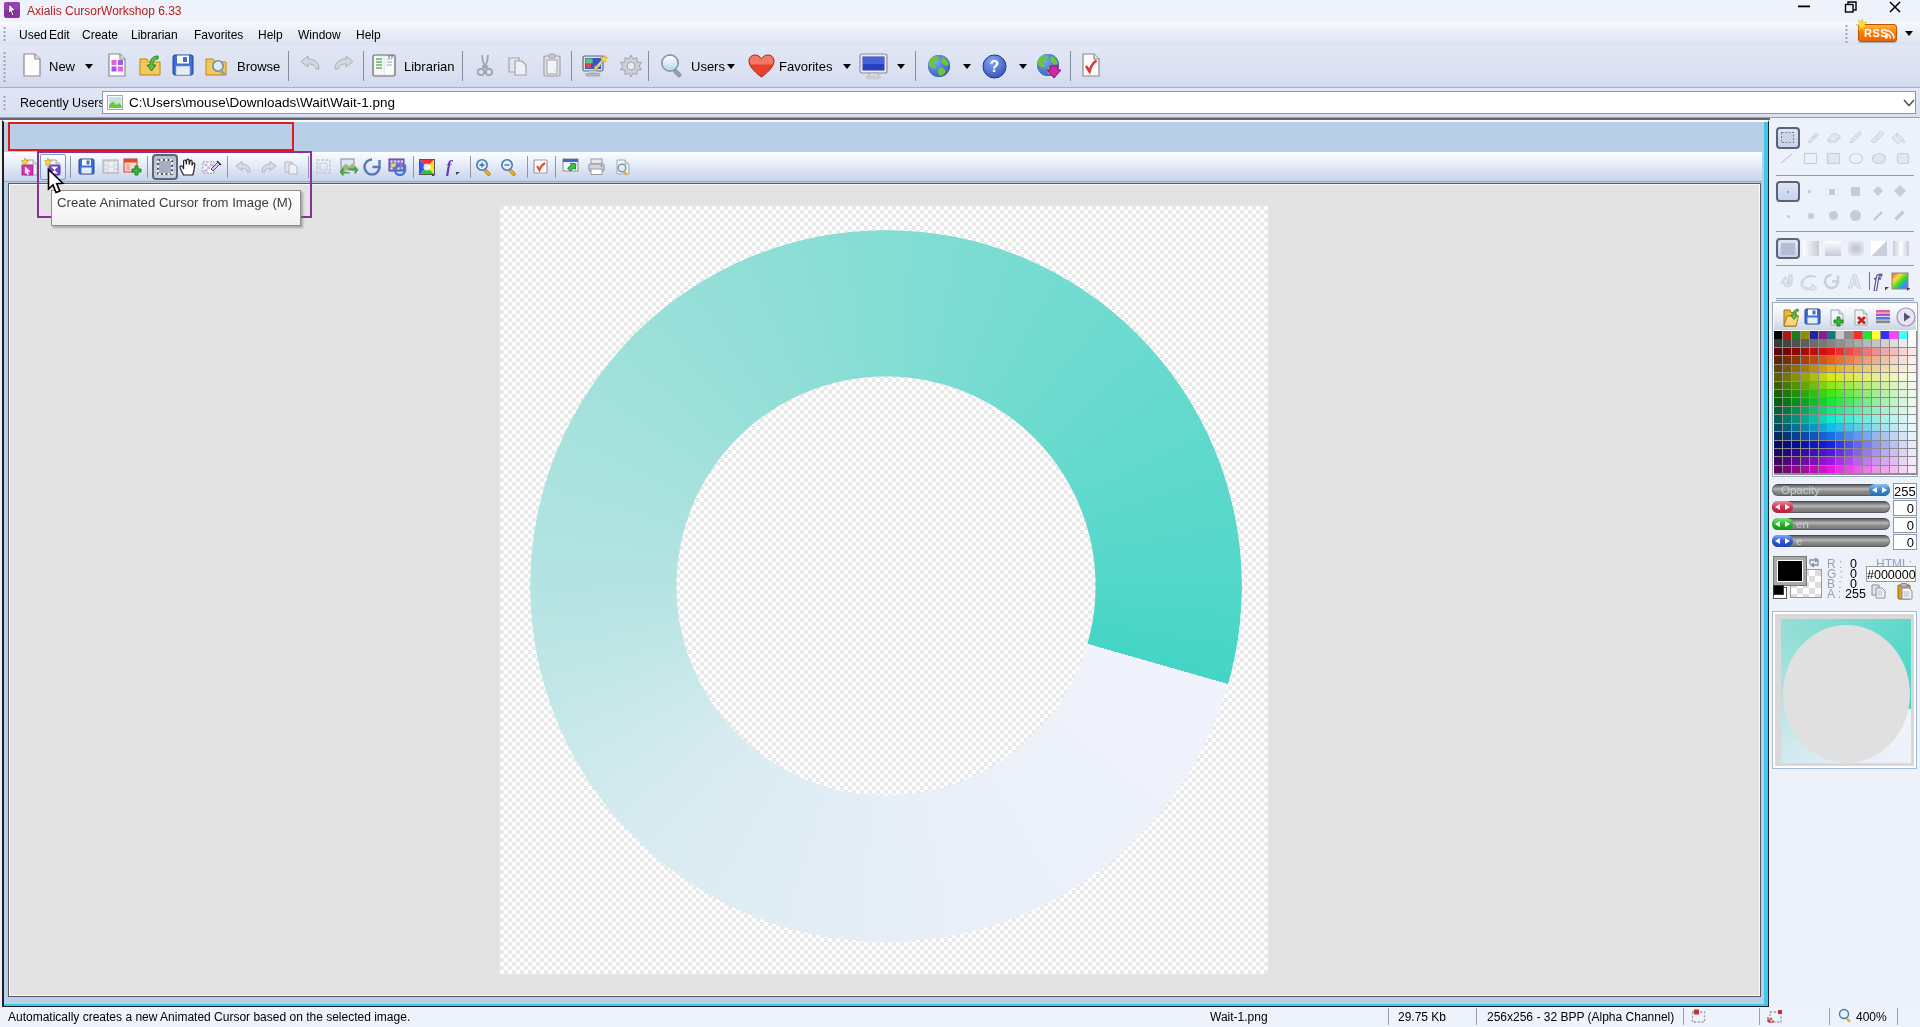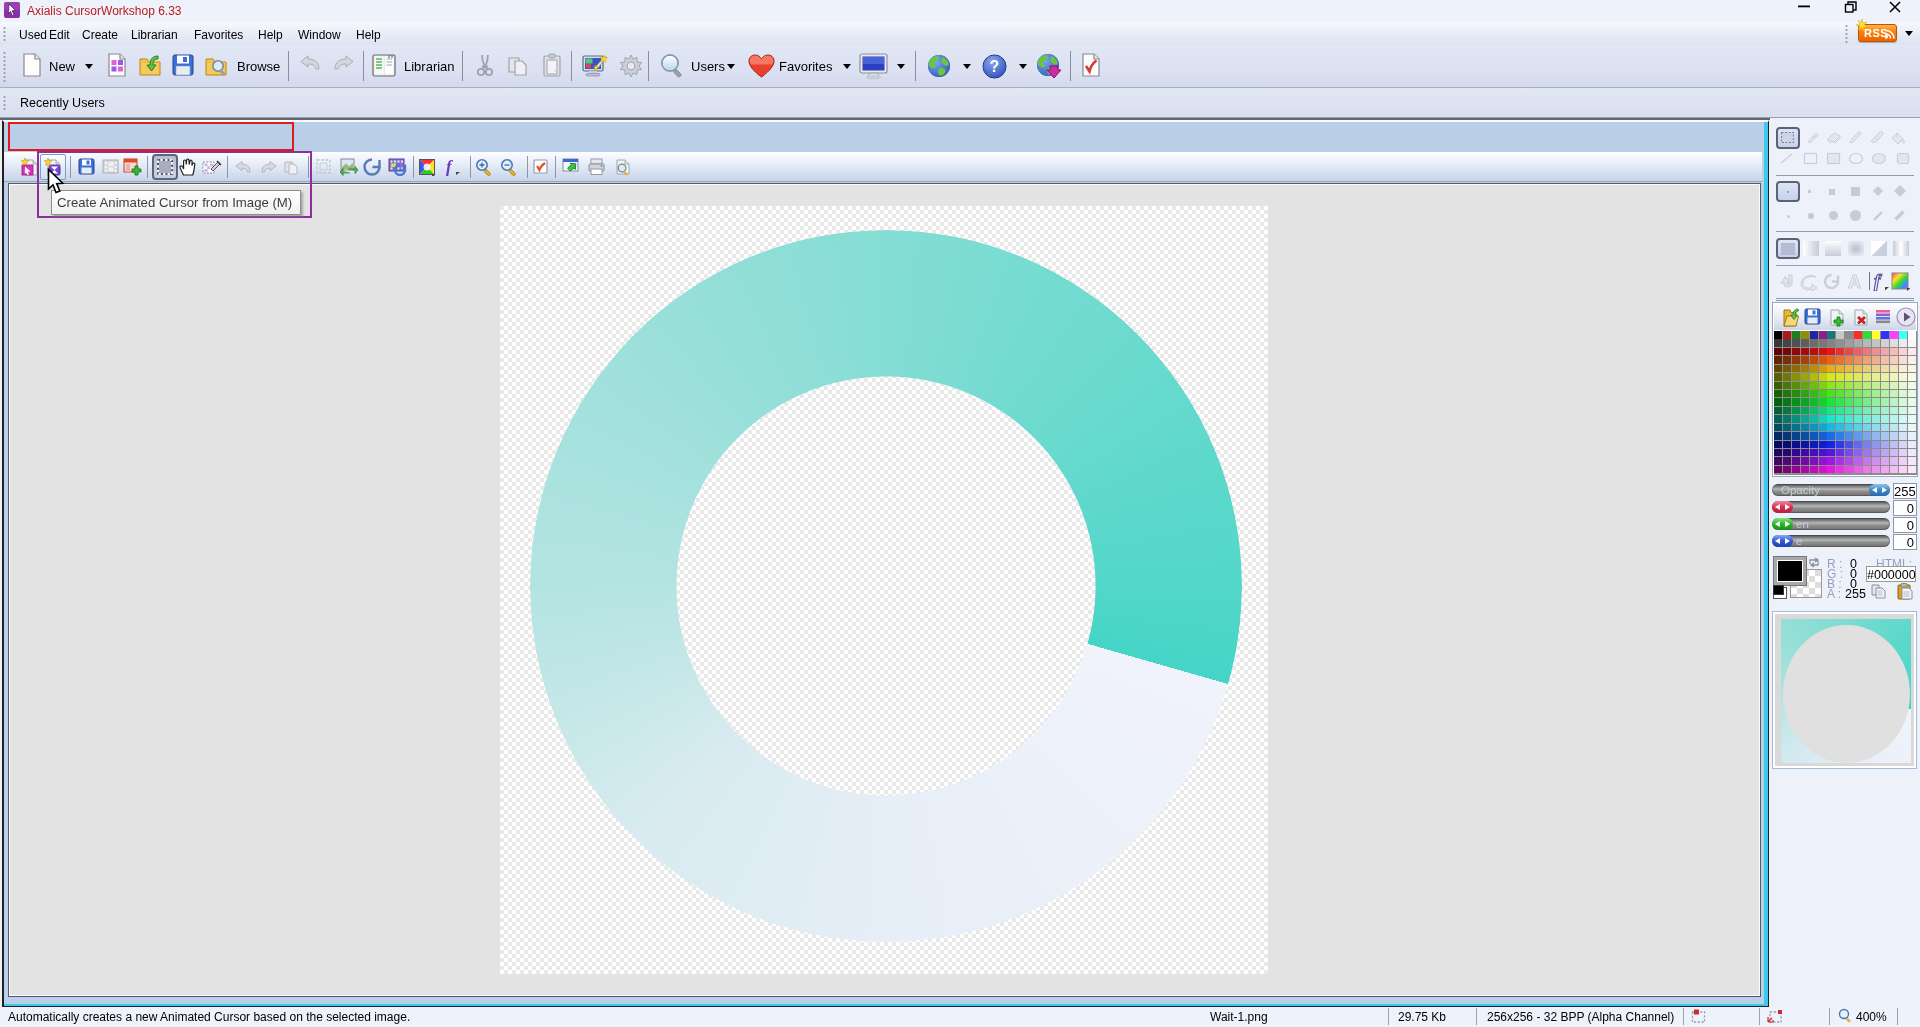--- a/index.html
+++ b/index.html
@@ -32,21 +32,21 @@
 #canvas{position:absolute;left:491px;top:22px;width:768px;height:768px;background-image:conic-gradient(#fff 0 90deg,#e9e9e9 90deg 180deg,#fff 180deg 270deg,#e9e9e9 270deg);background-size:8px 8px;}
 #ring{position:absolute;left:30px;top:24px;width:712px;height:712px;border-radius:50%;
 background:conic-gradient(from 106deg, #f0f3fc 0deg, #edf1fa 29deg, #e6eef7 74deg, #d8ebf0 119deg, #b4e4e2 164deg, #9ce0da 209deg, #84ddd4 254deg, #6cdacf 299deg, #52d7c9 344deg, #44d5c6 360deg);
 -webkit-mask:radial-gradient(circle at 50% 50%, transparent 209px, #000 210px);
 mask:radial-gradient(circle at 50% 50%, transparent 209px, #000 210px);}
 
 .dwb{position:absolute;top:10px;width:30px;height:17px;border-radius:3px;border:1px solid #5a6b7d;}
 
 #redbox{left:8px;top:122px;width:286px;height:29px;border:2px solid #e11b1b;position:absolute;z-index:30;}
 #purplebox{left:37px;top:151px;width:275px;height:67px;border:2px solid #8b2f9b;position:absolute;z-index:30;}
-#tooltip{left:51px;top:190px;width:250px;height:25px;background:linear-gradient(#ffffff,#f1f1f1);border:1px solid #8e8e8e;box-shadow:2px 2px 2px rgba(120,120,120,.55);position:absolute;z-index:31;}
+#tooltip{left:51px;top:190px;width:250px;height:36px;background:linear-gradient(#ffffff,#f1f1f1);border:1px solid #8e8e8e;box-shadow:2px 2px 2px rgba(120,120,120,.55);position:absolute;z-index:31;}
 #tooltiptxt{position:absolute;left:5px;top:4px;font-size:13.2px;color:#3c3c3c;}
 
 #rpanel{left:1770px;top:119px;width:150px;height:888px;background:#edf1fa;}
 .selbox{position:absolute;width:24px;height:22px;border:2px solid #5c6374;border-radius:4px;background:linear-gradient(#dde4f4,#c6d2ec);}
 .rsep{position:absolute;left:6px;width:138px;height:1px;background:#8e9ab4;}
 
 #palbox{position:absolute;left:2px;top:183px;width:146px;height:175px;border:1px solid #9aa8c0;background:#fff;}
 #paltb{position:absolute;left:1px;top:1px;width:142px;height:26px;background:linear-gradient(#fcfdfe,#e9eef6 50%,#ccd6e6);}
 #palgrid{position:absolute;left:1px;top:28px;width:143px;height:144px;background:#8c8c8c;}
 #palgrid i{position:absolute;width:8px;height:7.5px;}
@@ -268,20 +268,32 @@
     <div class="tsep" style="left:1070px"></div>
     <svg class="abs" style="left:1080px;top:8px" width="23" height="26" viewBox="0 0 23 26">
       <path d="M3 1 L14 1 L19 6 L19 23 L3 23 Z" fill="#fdfdfd" stroke="#8a8a8a" stroke-width="1.2"></path>
       <path d="M14 1 L14 6 L19 6" fill="#e8e8e8" stroke="#8a8a8a" stroke-width="1.2"></path>
       <path d="M6 13 L9.5 18.5 C10.5 14 13 10 16.5 7.5" fill="none" stroke="#d83838" stroke-width="2.6"></path>
     </svg>
   </div>
 <div class="abs" id="recentbar">
     <div class="grip" style="left:3px;top:7px;height:16px"></div>
 <div id="recentlabel">Recently Users</div>
+<div id="recentbox">
+  <svg class="abs" style="left:4px;top:3px" width="17" height="16" viewBox="0 0 17 16">
+        <rect x="0.5" y="0.5" width="15" height="14" fill="#fff" stroke="#9aa" stroke-width="1"></rect>
+        <rect x="2" y="2" width="12.5" height="11" fill="#bde4f2"></rect>
+        <circle cx="11" cy="5.5" r="1.8" fill="#f0e858"></circle>
+        <path d="M2 10 L6 6.5 L9.5 10 L12 8 L14.5 10.5 L14.5 13 L2 13 Z" fill="#6cc63c"></path>
+      </svg>
+  <div id="recenttxt">C:\Users\mouse\Downloads\Wait\Wait-1.png</div>
+  <svg class="abs" style="left:1800px;top:7px" width="12" height="8" viewBox="0 0 12 8">
+        <path d="M1 1 L6 6.5 L11 1" stroke="#555" stroke-width="1.6" fill="none"></path>
+      </svg>
+</div>
   </div>
 <div class="abs" id="mdi">
     <div id="docwin">
       <div id="cyanR"></div>
       <div id="cyanB"></div>
       <div id="doctoolbar">
         <svg class="abs" style="left:17px;top:6px" width="18" height="18" viewBox="0 0 18 18">
           <path d="M4 2 L12 2 L16 6 L16 17 L4 17 Z" fill="#f2f3f6" stroke="#9aa" stroke-width="1"></path>
           <path d="M12 2 L12 6 L16 6" fill="#ddd" stroke="#9aa" stroke-width="0.8"></path>
           <rect x="1" y="7" width="11" height="10" fill="#d433b8" stroke="#9a1585" stroke-width="0.8"></rect>

